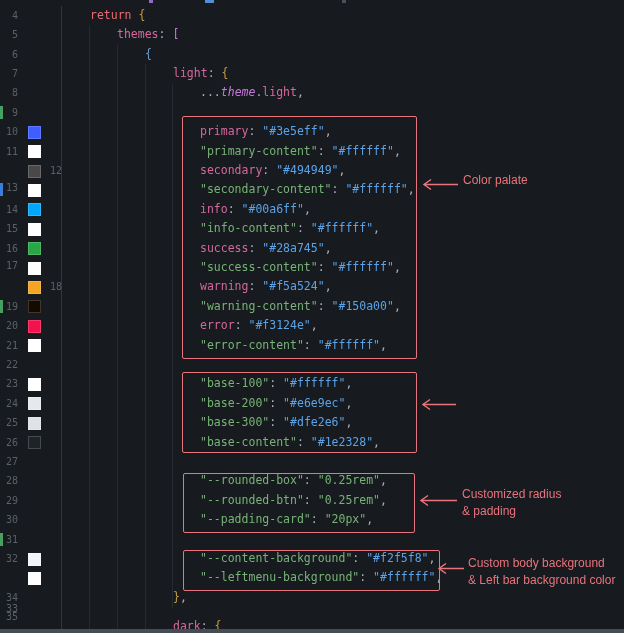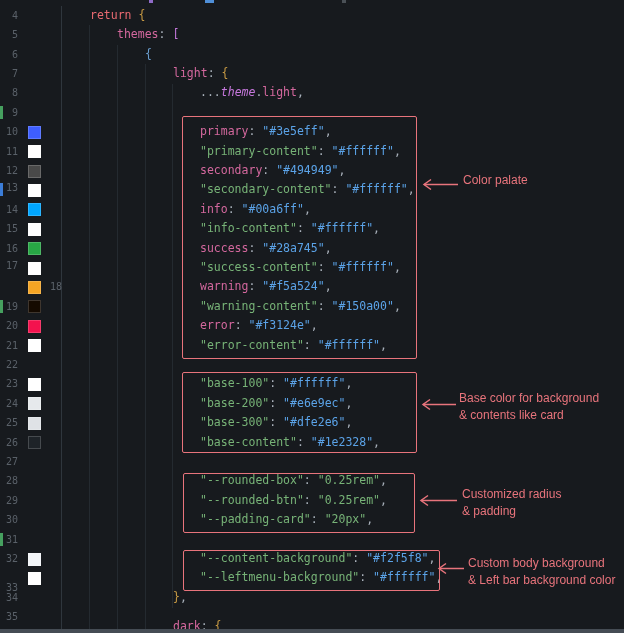--- a/index.html
+++ b/index.html
@@ -68,21 +68,21 @@
       <div class="ln" style="top: 83.4px;">8</div>
       <div class="code" style="top: 83.4px; left: 200px;"><span class="tk-pun">...</span><span class="tk-sp">theme</span><span class="tk-pun">.</span><span class="tk-key">light</span><span class="tk-pun">,</span></div>
       <div class="marker" style="top: 105.8px; background: rgb(70, 160, 95);"></div>
       <div class="ln" style="top: 102.8px;">9</div>
       <div class="ln" style="top: 122.2px;">10</div>
       <div class="swatch" style="top: 125.7px; background: rgb(62, 94, 255);"></div>
       <div class="code" style="top: 122.2px; left: 200px;"><span class="tk-key">primary</span><span class="tk-pun">: </span><span class="tk-hex">"#3e5eff"</span><span class="tk-pun">,</span></div>
       <div class="ln" style="top: 141.6px;">11</div>
       <div class="swatch" style="top: 145.1px; background: rgb(255, 255, 255);"></div>
       <div class="code" style="top: 141.6px; left: 200px;"><span class="tk-str">"primary-content"</span><span class="tk-pun">: </span><span class="tk-hex">"#ffffff"</span><span class="tk-pun">,</span></div>
-      <div class="ln" style="top: 161px;">12</div>
+      <div class="ln" style="top: 161px; padding-left: 44px;">12</div>
       <div class="swatch" style="top: 164.5px; background: rgb(73, 73, 73);"></div>
       <div class="code" style="top: 161px; left: 200px;"><span class="tk-key">secondary</span><span class="tk-pun">: </span><span class="tk-hex">"#494949"</span><span class="tk-pun">,</span></div>
       <div class="marker" style="top: 183.4px; background: rgb(59, 125, 216);"></div>
       <div class="ln" style="top: 178px; text-align: right;">13</div>
       <div class="swatch" style="top: 183.9px; background: rgb(255, 255, 255);"></div>
       <div class="code" style="top: 180.4px; left: 200px;"><span class="tk-str">"secondary-content"</span><span class="tk-pun">: </span><span class="tk-hex">"#ffffff"</span><span class="tk-pun">,</span></div>
       <div class="ln" style="top: 199.8px;">14</div>
       <div class="swatch" style="top: 203.3px; background: rgb(0, 166, 255);"></div>
       <div class="code" style="top: 199.8px; left: 200px;"><span class="tk-key">info</span><span class="tk-pun">: </span><span class="tk-hex">"#00a6ff"</span><span class="tk-pun">,</span></div>
       <div class="ln" style="top: 219.2px;">15</div>
@@ -125,21 +125,21 @@
       <div class="code" style="top: 471.4px; left: 200px;"><span class="tk-str">"--rounded-box"</span><span class="tk-pun">: </span><span class="tk-str">"0.25rem"</span><span class="tk-pun">,</span></div>
       <div class="ln" style="top: 490.8px;">29</div>
       <div class="code" style="top: 490.8px; left: 200px;"><span class="tk-str">"--rounded-btn"</span><span class="tk-pun">: </span><span class="tk-str">"0.25rem"</span><span class="tk-pun">,</span></div>
       <div class="ln" style="top: 510.2px;">30</div>
       <div class="code" style="top: 510.2px; left: 200px;"><span class="tk-str">"--padding-card"</span><span class="tk-pun">: </span><span class="tk-str">"20px"</span><span class="tk-pun">,</span></div>
       <div class="marker" style="top: 532.6px; background: rgb(70, 160, 95);"></div>
       <div class="ln" style="top: 529.6px;">31</div>
       <div class="ln" style="top: 549px;">32</div>
       <div class="swatch" style="top: 552.5px; background: rgb(242, 245, 248);"></div>
       <div class="code" style="top: 549px; left: 200px;"><span class="tk-str">"--content-background"</span><span class="tk-pun">: </span><span class="tk-hex">"#f2f5f8"</span><span class="tk-pun">,</span></div>
-      <div class="ln" style="top: 578px;">33</div>
+      <div class="ln" style="top: 599px;">33</div>
       <div class="swatch" style="top: 571.9px; background: rgb(255, 255, 255);"></div>
       <div class="code" style="top: 568.4px; left: 200px;"><span class="tk-str">"--leftmenu-background"</span><span class="tk-pun">: </span><span class="tk-hex">"#ffffff"</span><span class="tk-pun">,</span></div>
       <div class="ln" style="top: 587.8px;">34</div>
       <div class="code" style="top: 587.8px; left: 173px;"><span class="tk-b1">}</span><span class="tk-pun">,</span></div>
       <div class="ln" style="top: 607.2px;">35</div>
       <div class="code" style="top: 585px; left: 173px; margin-top: 32px;"><span class="tk-key">dark</span><span class="tk-pun">: </span><span class="tk-b1">{</span></div>
     </div>
 
   <div class="box" style="left:182px;top:116px;width:233px;height:241px;"></div>
   <div class="box" style="left:182px;top:372px;width:233px;height:79px;"></div>
@@ -159,24 +159,20 @@
     <path d="M14 1.5 L7 6.5 L14 11.5" fill="none" stroke="currentColor" stroke-width="1.5"></path>
   </svg>
   <svg class="arrow" style="left:432px;top:562px;" width="33" height="13" viewBox="0 0 33 13">
     <line x1="7" y1="6.5" x2="32" y2="6.5" stroke="currentColor" stroke-width="1.5"></line>
     <path d="M14 1.5 L7 6.5 L14 11.5" fill="none" stroke="currentColor" stroke-width="1.5"></path>
   </svg>
 
   <div class="ann" style="left:463px;top:172px;">
     <div>Color palate</div>
   </div>
-  <div class="ann" style="left:459px;top:390px;">
-    <div>Base color for background</div>
-    <div>&amp; contents like card</div>
-  </div>
   <div class="ann" style="left:462px;top:486px;">
     <div>Customized radius</div>
     <div>&amp; padding</div>
   </div>
   <div class="ann" style="left:468px;top:555px;">
     <div>Custom body background</div>
     <div>&amp; Left bar background color</div>
   </div>
 
   <div id="bottom-strip"></div>

